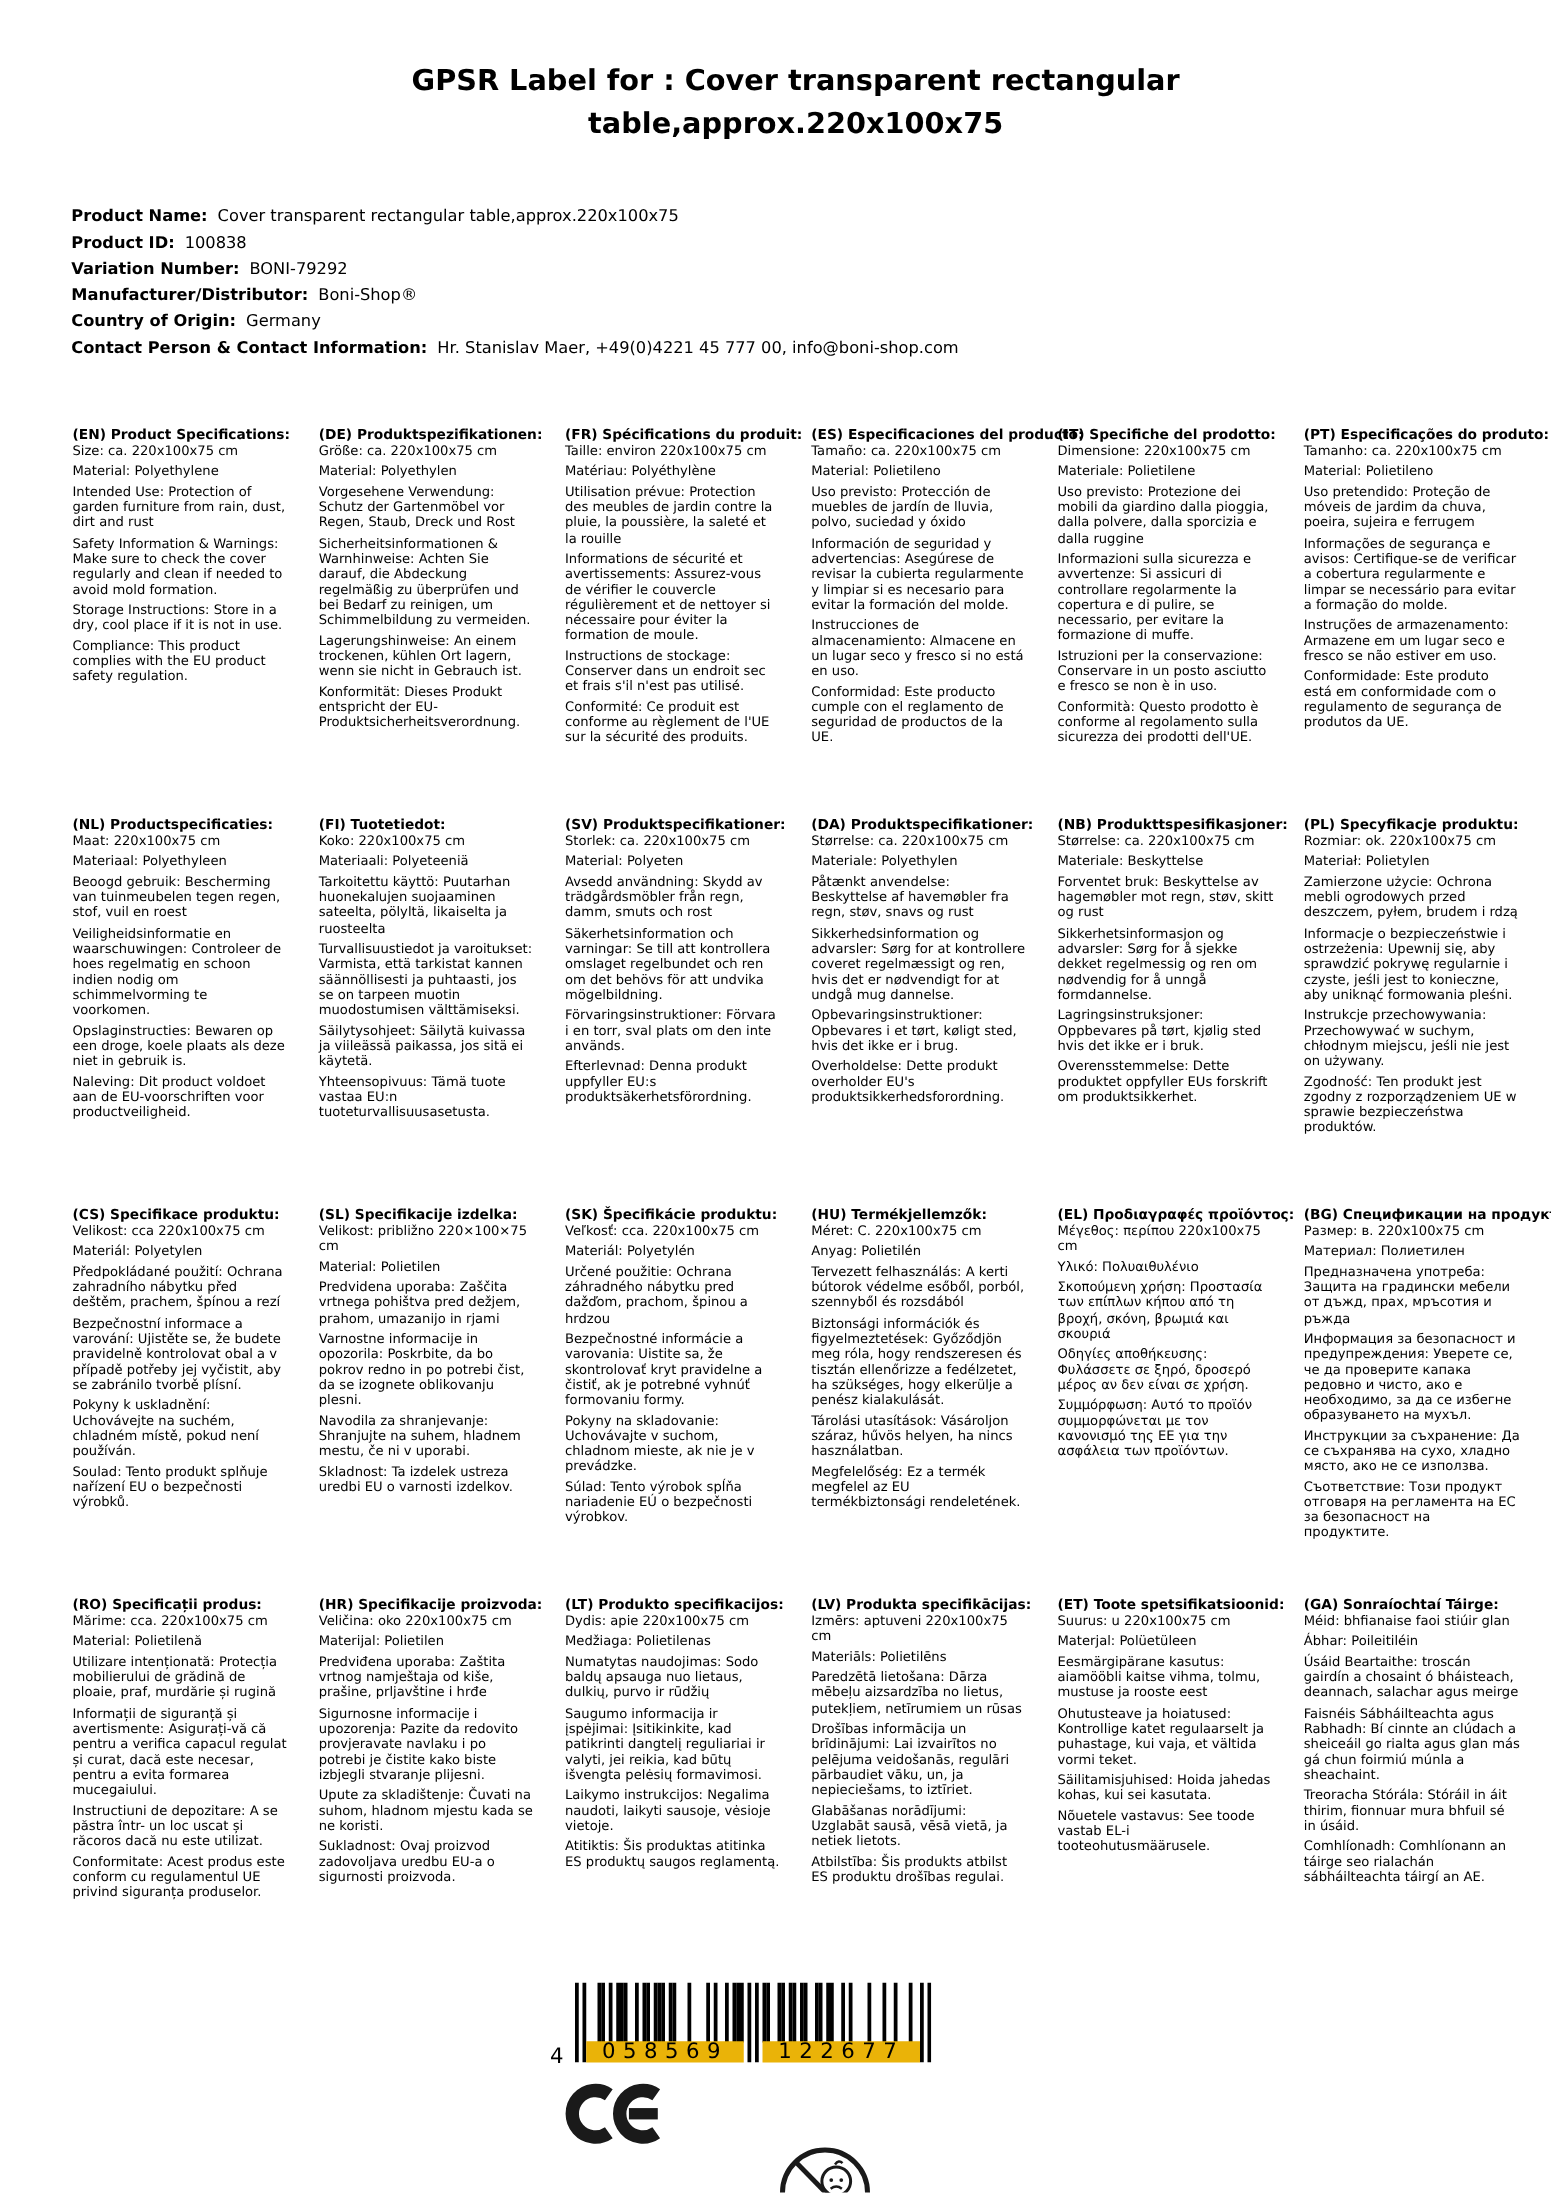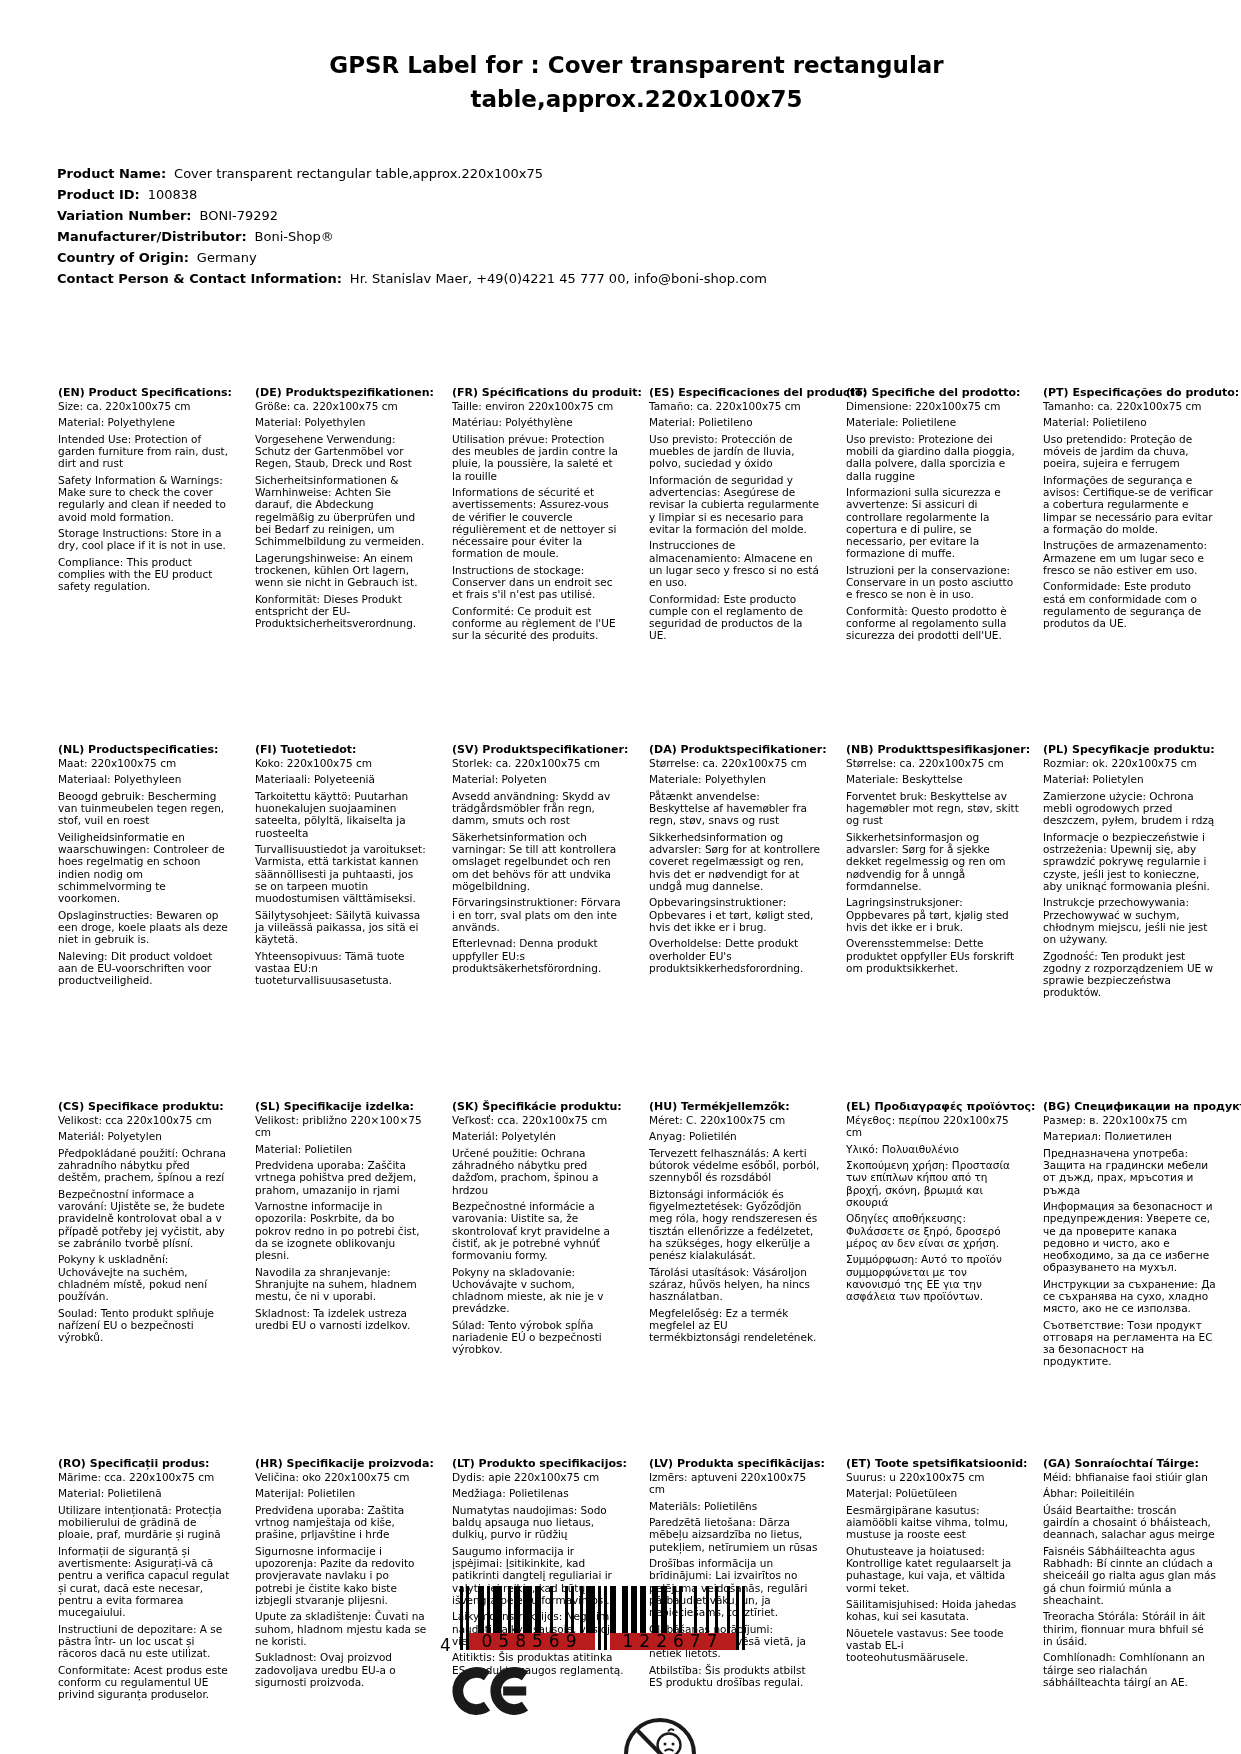--- a/index.html
+++ b/index.html
@@ -15,38 +15,38 @@
     position:absolute; top:48px; left:16px; width:100%;
     text-align:center; font-weight:bold; font-size:23px; line-height:34px;
   }
 
   .product-info { position:absolute; top:166px; left:57px; font-size:13px; }
   .info-row { height:21px; white-space:nowrap; }
   .f-label { font-weight:bold; }
   .f-value { margin-left:8px; }
 
   .lang-grid { position:absolute; top:342px; left:58px; width:1182px; }
-  .lang-row { display:flex; height:312px; overflow:visible;margin-top:45px; }
+  .lang-row { display:flex; height:312px; overflow:visible; }
   .lang-block {
     flex:0 0 197px; width:197px; box-sizing:border-box; padding-right:24px;
     font-size:10.5px; line-height:1.16; overflow:visible;
   }
   .lang-title { font-weight:bold; font-size:11px; white-space:nowrap; margin:0; }
   .lang-block p { margin:0 0 4.5px 0; }
 
   
   .barcode-wrap { position:absolute; top:1586px; left:438px; height:66px; }
   .bc-inner { position:relative; margin-left:22px; }
   .bc-first {
     position:absolute; left:-20px; bottom:0px;
     font-size:17px; line-height:17px;
   }
   .bc-digits {
     position:absolute; top:47px; height:17px; font-size:17px; line-height:17px;
-    letter-spacing:6px; text-align:center; background:#b91c1c; white-space:nowrap;
+    letter-spacing:6px; text-align:center; background:#eab308; white-space:nowrap;
   }
   .bc-g1 { left:9px;  width:126px; }
   .bc-g2 { left:150px; width:126px; }
 
   .ce-wrap  { position:absolute; top:1662px; left:452px; }
   .age-wrap { position:absbsolute; }
   .age-wrap { position:absolute; top:1716px; left:622px; }
 </style>
 </head>
 <body>

